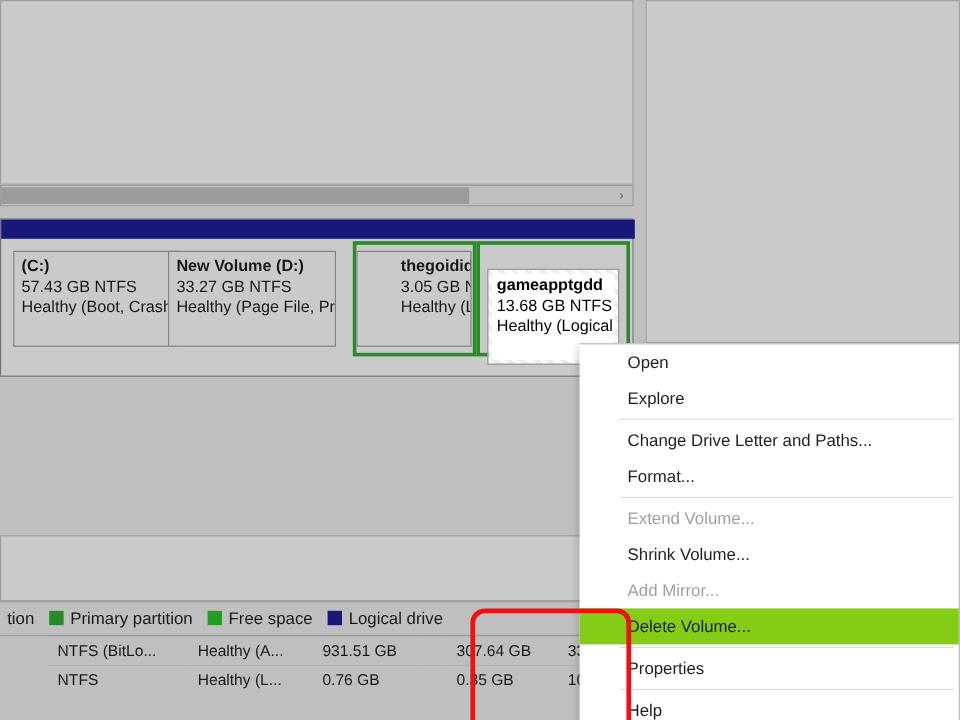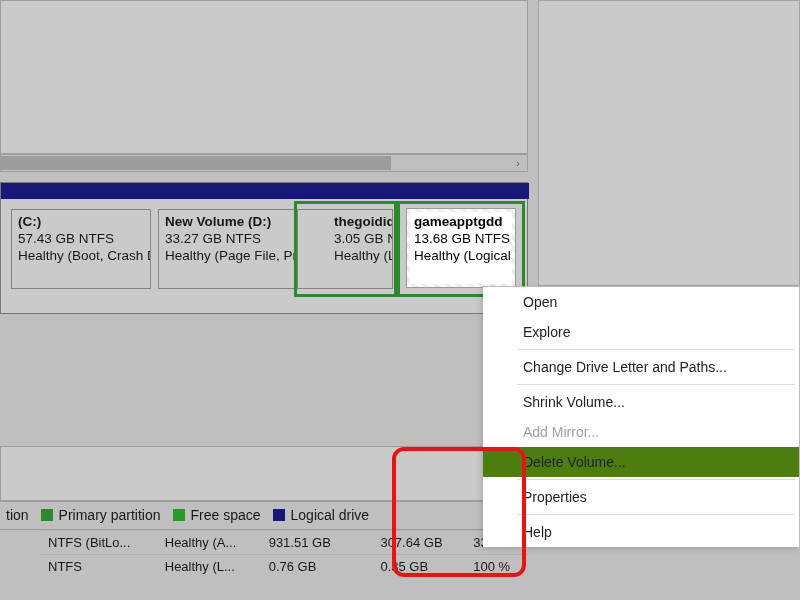--- a/index.html
+++ b/index.html
@@ -10,40 +10,40 @@
 .scroll-track { flex:1; position:relative; }
 .scroll-thumb { position:absolute; left:0; top:1px; height:14px; width:390px; background:#bdbdbd; }
 .scroll-arrow { width:18px; height:100%; display:flex; align-items:center; justify-content:center; font-size:10px; color:#555; cursor:pointer; }
 
 .disk-area { position:absolute; left:0; top:182px; width:528px; height:132px; background:#fff; border:1px solid #888; }
 .disk-header { position:absolute; left:0; top:0; width:528px; height:16px; background:#00008b; }
 
 .part { position:absolute; top:26px; height:80px; border:1px solid #999; background:#fff; padding:4px 6px; font-size:13.5px; line-height:1.25; overflow:hidden; white-space:nowrap; }
 .part .hdr { position:absolute; left:-1px; right:-1px; top:-10px; height:10px; background:#00008b; }
 .part-c { left:10px; width:140px; }
-.part-d { left:157px; width:140px; }
+.part-d { left:139px; width:140px; }
 .part-e { left:296px; width:96px;padding-left:36px; }
 
 .green-box { position:absolute; top:18px; height:96px; border:3px solid #1aa51a; }
 .green-1 { left:293px; width:103px; }
 .green-2 { left:396px; width:128px; }
 
 .red-box { position:absolute; left:392px; top:186px; width:134px; height:130px; border:4px solid #e11; border-radius:12px; z-index:30; pointer-events:none; }
 
 .part-selected { background:repeating-linear-gradient(45deg,#fff,#fff 4px,#eee 4px,#eee 8px); }
 .part-selected .innerpad { background:#fff; }
 
 .bold { font-weight:600; }
 
 .right-panel { position:absolute; left:538px; top:0; width:262px; height:286px; background:#fff; border:1px solid #c9c9c9; }
 
 .context-menu { position:absolute; left:483px; top:286px; width:317px; background:#fff; border:1px solid #bbb; border-left:none; border-bottom:none; z-index:50; box-shadow:-2px 2px 6px rgba(0,0,0,.15); }
 .menu-item { padding:7px 18px 7px 40px; font-size:14px; color:#222; cursor:default; }
 .menu-item.disabled { color:#a0a0a0; }
-.menu-item.highlight { background:#4d7c0f; }
+.menu-item.highlight { background:#84cc16; }
 .menu-sep { height:1px; background:#ddd; margin:2px 4px 2px 34px; }
 
 .legend { position:absolute; left:0; top:500px; width:528px; height:30px; display:flex; align-items:center; font-size:14px; padding:0 6px; border-top:1px solid #c0c0c0; border-bottom:1px solid #c0c0c0;text-align:right; }
 .swatch { width:12px; height:12px; margin:0 6px 0 12px; display:inline-block; }
 .sw-navy { background:#00008b; }
 .sw-green { background:#1aa51a; }
 .sw-green2 { background:#10c010; }
 
 .bottom-blank { position:absolute; left:0; top:446px; width:528px; height:56px; background:#fff; border:1px solid #c0c0c0; }
 
@@ -126,37 +126,39 @@
       <td>100 %</td>
     </tr>
   </tbody>
     </table>
 </div>
 
 <div class="right-panel"></div>
 
 <div class="overlay-dim"></div>
 
-<div class="no-dim" style="position:absolute;left:406px;top:208px;width:110px;height:104px;">
+<div class="no-dim" style="position:absolute;left:406px;top:224px;width:110px;height:104px;">
   <div class="part part-selected" style="position:absolute;inset:0;padding:3px;">
     <div class="hdr" style="background:#0000ff;"></div>
     <div class="innerpad" style="padding:2px 4px;height:100%;">
       <div class="bold">gameapptgdd</div>
       <div>13.68 GB NTFS</div>
       <div>Healthy (Logical Drive)</div>
     </div>
   </div>
 </div>
 
 <div class="context-menu no-dim">
   <div class="menu-item">Open</div>
   <div class="menu-item">Explore</div>
   <div class="menu-sep"></div>
   <div class="menu-item">Change Drive Letter and Paths...</div>
+  <div class="menu-item">Format...</div>
   <div class="menu-sep"></div>
+  <div class="menu-item disabled">Extend Volume...</div>
   <div class="menu-item">Shrink Volume...</div>
   <div class="menu-item disabled">Add Mirror...</div>
   <div class="menu-item highlight">Delete Volume...</div>
   <div class="menu-sep"></div>
   <div class="menu-item">Properties</div>
   <div class="menu-sep"></div>
   <div class="menu-item">Help</div>
 </div>
 
 <div class="red-box no-dim"></div>

